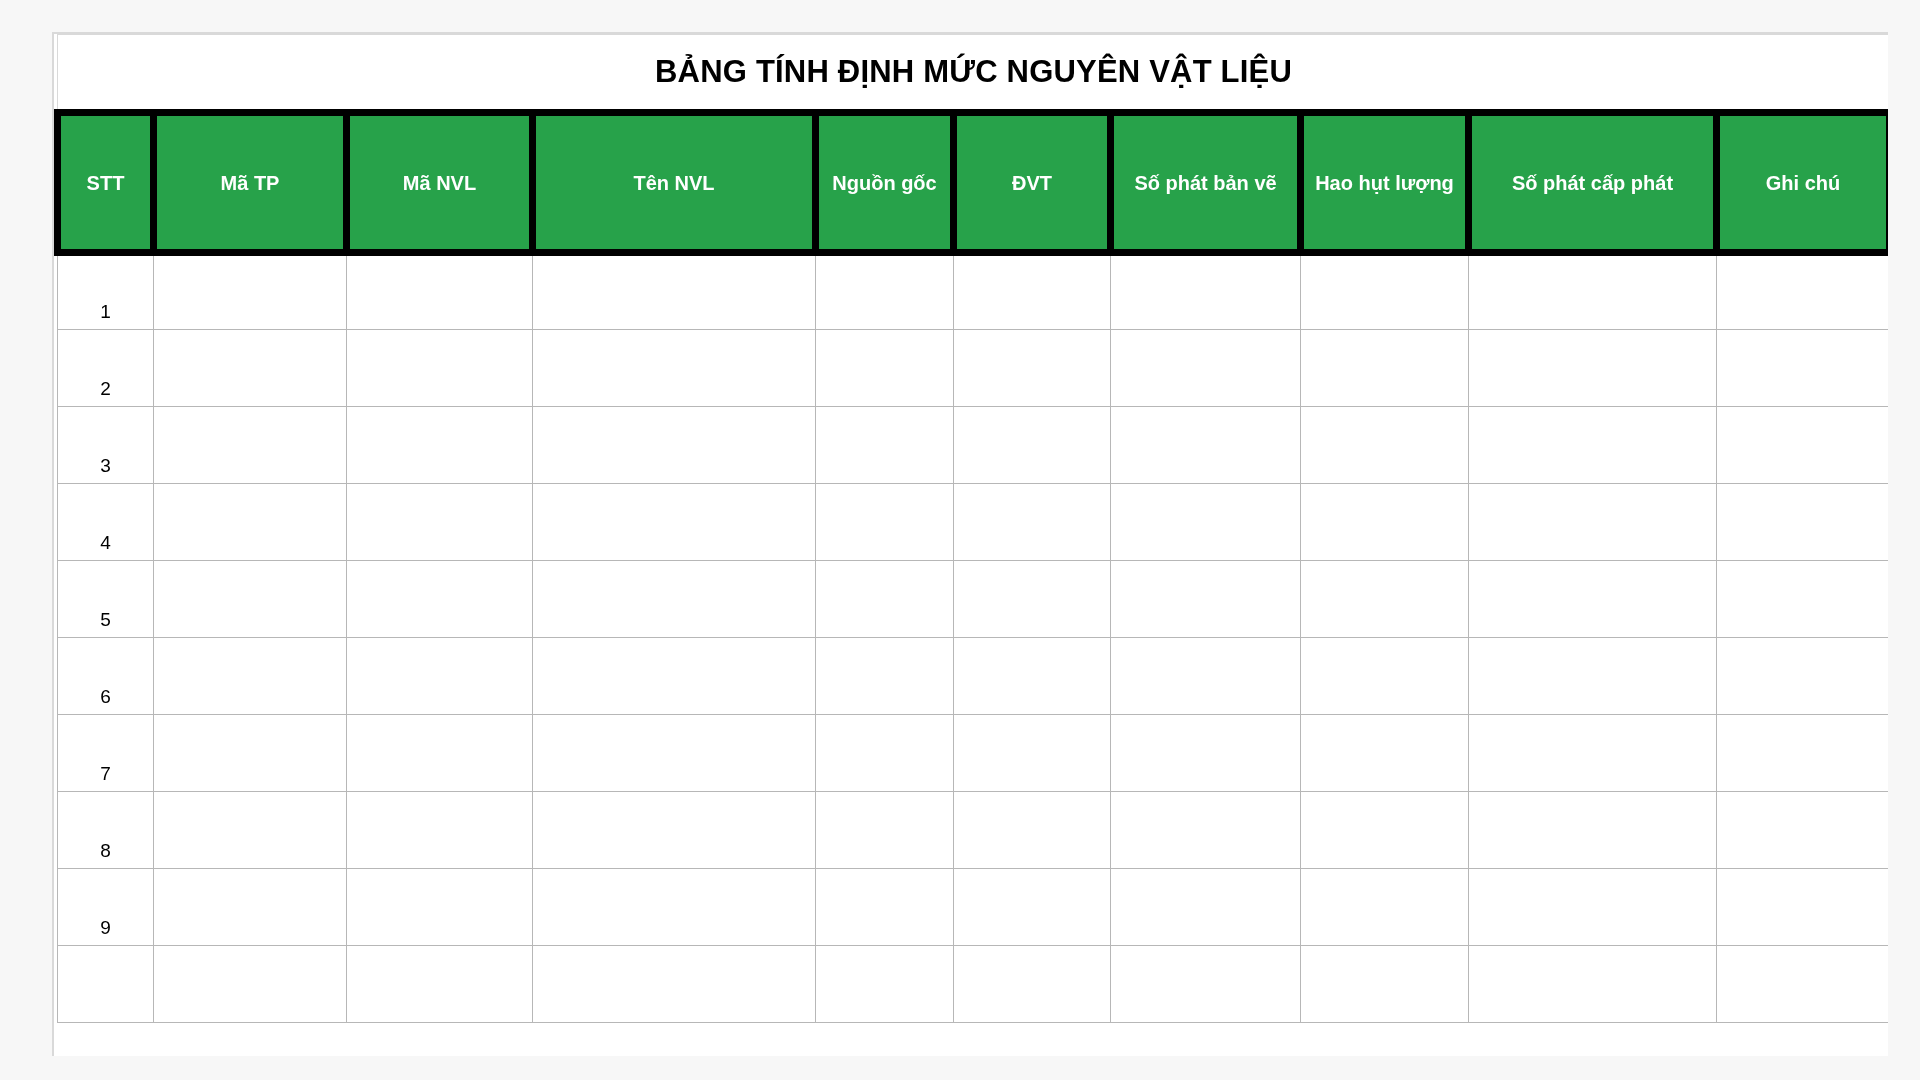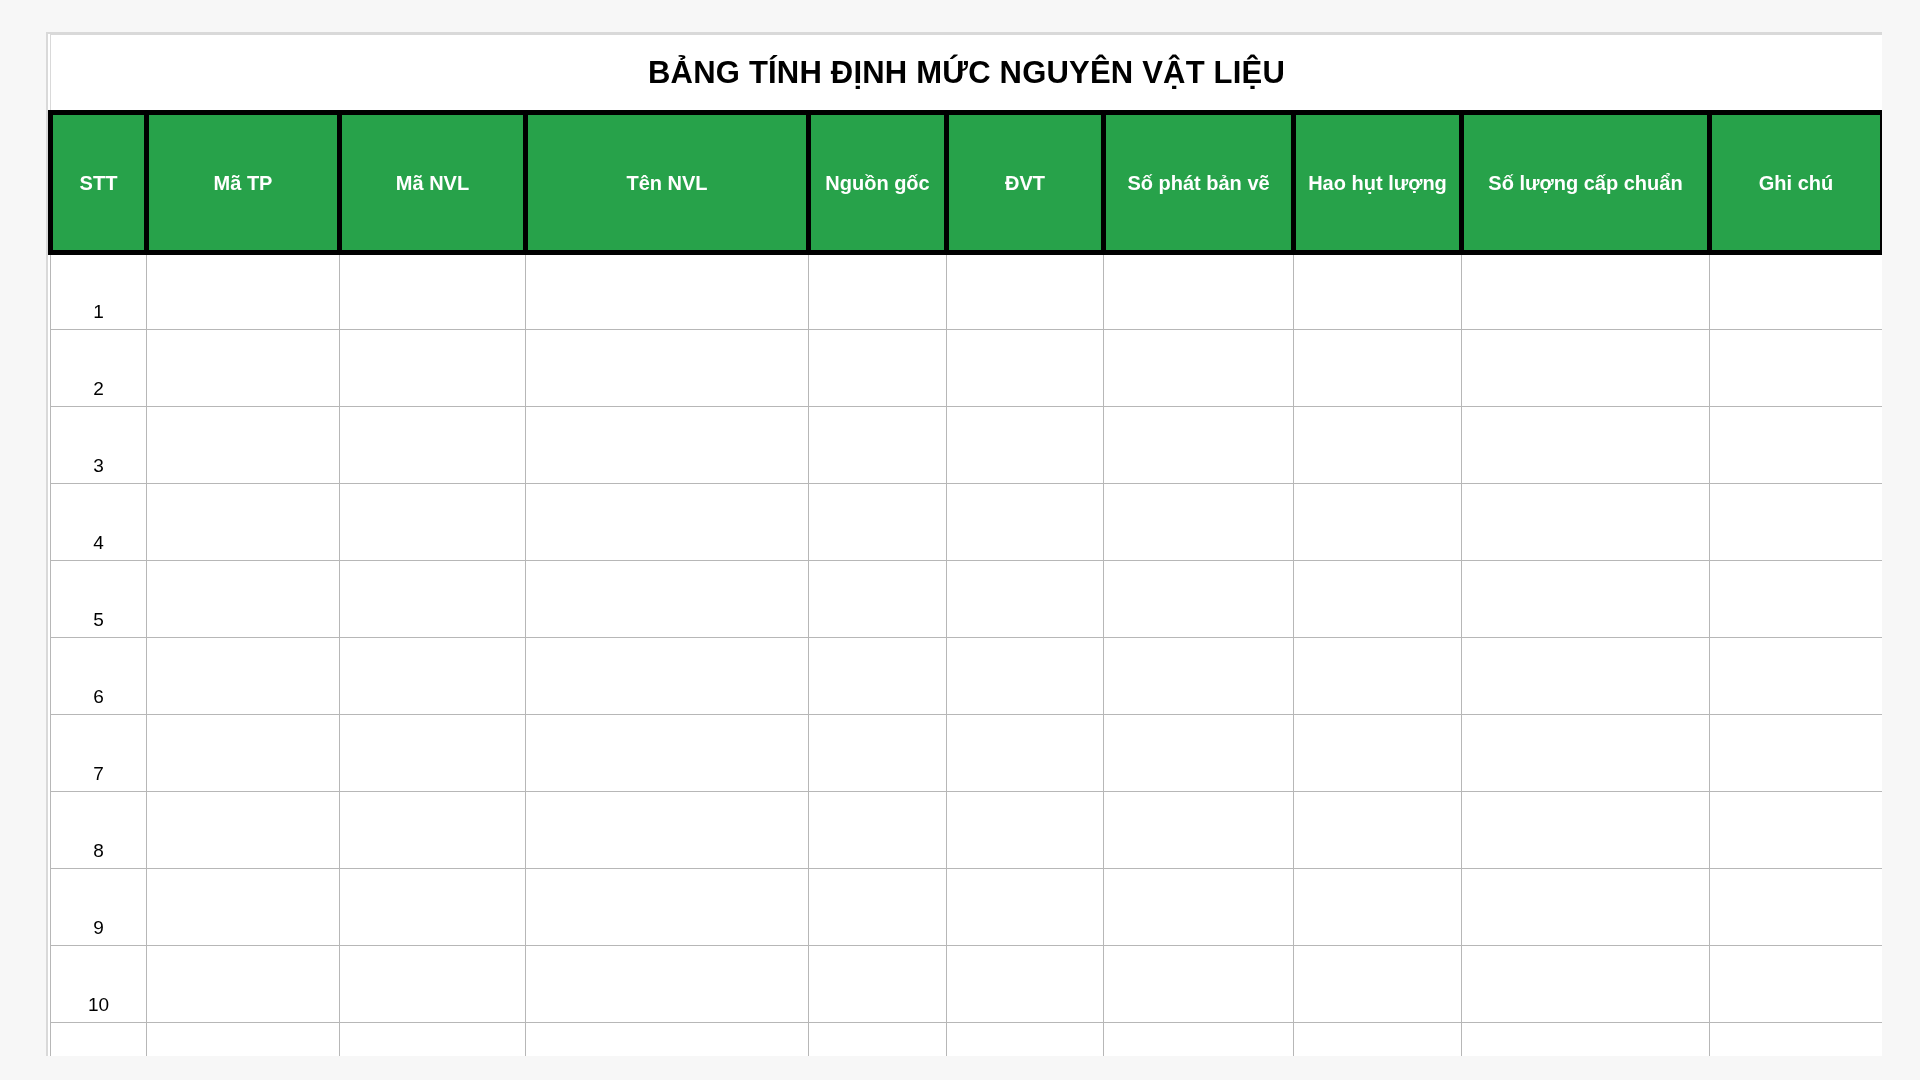--- a/index.html
+++ b/index.html
@@ -7,21 +7,21 @@
     padding: 0;
     width: 1920px;
     height: 1080px;
     background: #f7f7f7;
     font-family: "Liberation Sans", sans-serif;
     overflow: hidden;
   }
 
   .sheet-wrap {
     position: absolute;
-    left: 46px;
+    left: 52px;
     top: 32px;
     width: 1836px;
     height: 1024px;
     background: #ffffff;
     box-sizing: border-box;
     border-left: 2px solid #d9d9d9;
     border-top: 2px solid #d9d9d9;
     overflow: hidden;
   }
 
@@ -56,21 +56,21 @@
   thead tr.header-row th {
     background: #27a24a;
     color: #ffffff;
     font-size: 20px;
     font-weight: bold;
     text-align: center;
     vertical-align: middle;
     height: 140px;
     line-height: 1.2;
     padding: 4px 6px;
-    border: 5px solid #000000;
+    border: 7px solid #000000;
   }
 
   
   tbody tr.data-row td {
     height: 77px;
     font-size: 19px;
     color: #000000;
     vertical-align: bottom;
     padding-bottom: 6px;
   }
@@ -116,21 +116,21 @@
       </tr>
       <tr class="header-row">
         <th>STT</th>
         <th>Mã TP</th>
         <th>Mã NVL</th>
         <th>Tên NVL</th>
         <th>Nguồn gốc</th>
         <th>ĐVT</th>
         <th>Số phát bản vẽ</th>
         <th>Hao hụt lượng</th>
-        <th>Số lượng cấp chuẩn</th>
+        <th>Số phát cấp phát</th>
         <th>Ghi chú</th>
       </tr>
     </thead>
     <tbody>
         <tr class="data-row">
           <td class="stt-cell">1</td>
           <td></td>
           <td></td>
           <td></td>
           <td></td>
@@ -230,32 +230,20 @@
           <td></td>
           <td></td>
           <td></td>
           <td></td>
           <td></td>
           <td></td>
           <td></td>
           <td></td>
         </tr>
         <tr class="data-row">
-          <td class="stt-cell">10</td>
-          <td></td>
-          <td></td>
-          <td></td>
-          <td></td>
-          <td></td>
-          <td></td>
-          <td></td>
-          <td></td>
-          <td></td>
-        </tr>
-        <tr class="data-row">
           <td class="stt-cell"></td>
           <td></td>
           <td></td>
           <td></td>
           <td></td>
           <td></td>
           <td></td>
           <td></td>
           <td></td>
           <td></td>

